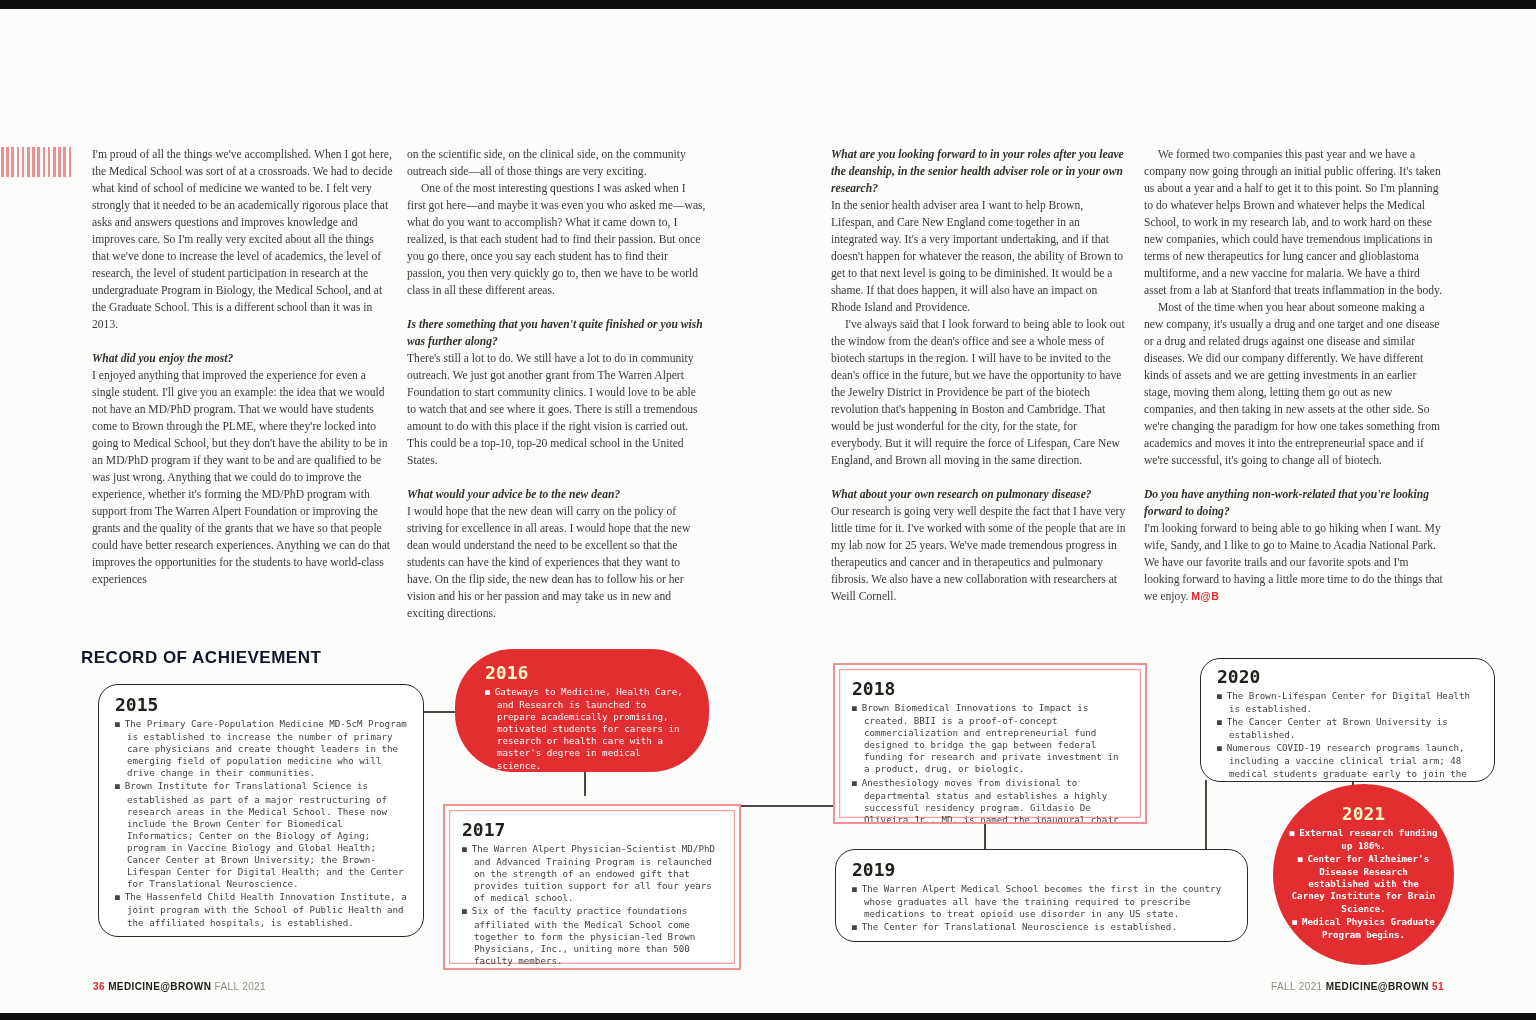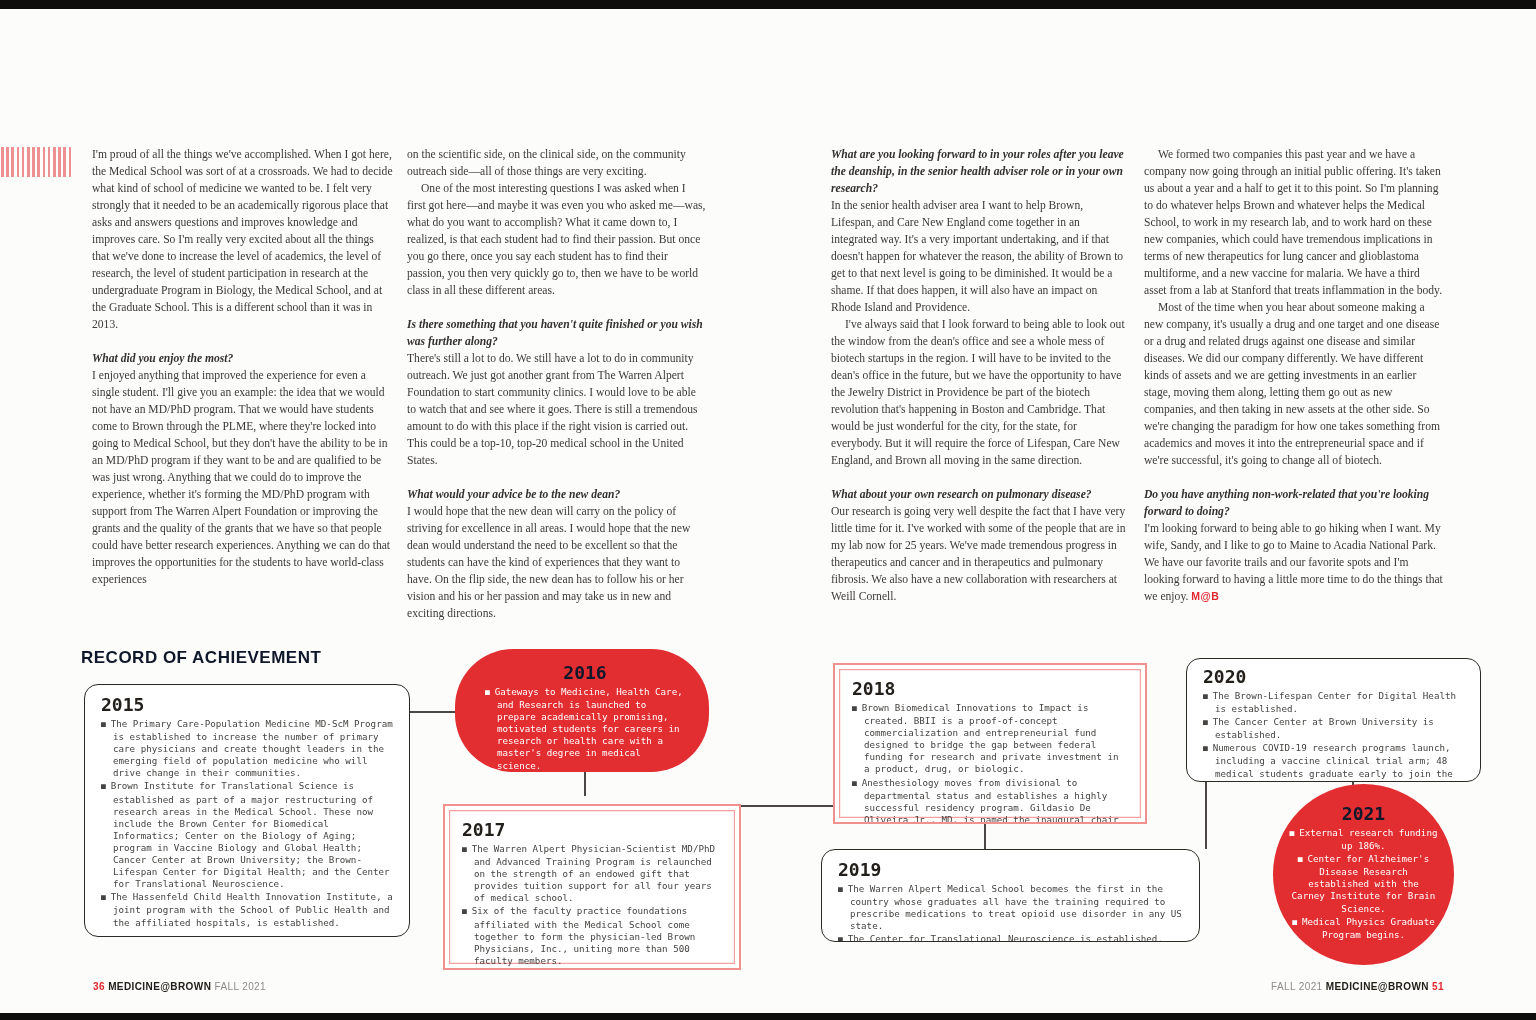--- a/index.html
+++ b/index.html
@@ -30,34 +30,34 @@
   
   .tl-title { position:absolute; left:81px; top:648px; font-family:"Liberation Sans", sans-serif;
               font-weight:900; font-size:17px; letter-spacing:.5px; color:#0f172a; }
   .tbox { position:absolute; background:#fff; font-family:"DejaVu Sans Mono", monospace;
           font-size:9.2px; line-height:12.1px; color:#454341; overflow:hidden; }
   .tbox .yr { font-family:"DejaVu Sans Mono", monospace; font-weight:bold; font-size:18px;
               line-height:20px; margin-bottom:3px; color:#23201c; }
   .tbox ul { list-style:none; }
   .tbox li { padding-left:12px; text-indent:-12px; margin-bottom:1px; }
   .tbox li::before { content:"■ "; font-size:8px; }
-  .box-black { border:1.6px solid #2c2a26; border-radius:14px; padding:10px 16px; }
+  .box-black { border:1.6px solid #2c2a26; border-radius:20px; padding:10px 16px;margin-left:14px; }
   .box-reddouble { border:2.5px solid #f0908f; padding:14px 17px;
                    box-shadow: inset 0 0 0 4px #ffffff, inset 0 0 0 5.2px #f3a09e; margin-top: 8px; }
   .box-redfill { background:#e22d31; color:#fff; border:none; }
-  .box-redfill .yr { color:#0f172a;text-align:center; }
+  .box-redfill .yr { color:#fef9c3; }
   #b2015 { left:84px;  top:684px; width:326px; height:253px; }
   #b2016 { left:455px; top:649px; width:254px; height:123px; border-radius:58px; padding:14px 24px 0 30px; }
   #b2017 { left:443px; top:796px; width:298px; height:166px; }
   #b2018 { left:833px; top:655px; width:314px; height:161px; }
-  #b2019 { left:821px; top:849px; width:379px; height:93px; }
+  #b2019 { left:821px; top:849px; width:413px; height:93px; }
   #b2020 { left:1186px; top:658px; width:295px; height:124px; padding-top:8px; }
   #b2021 { left:1273px; top:784px; width:181px; height:181px; border-radius:50%;
            text-align:center; padding:20px 16px 0; }
-  #b2021 li { padding-left:0; text-indent:0; }
+  #b2021 li { padding-left:0; text-indent:0;font-weight:bold; }
   .conn { position:absolute; background:#4a4744; }
   
   .footer { position:absolute; top:981px; font-family:Liberation Sans, sans-serif;
             font-size:10px; letter-spacing:.4px; color:#8f8b88; }
   .footer.left { left:93px; }
   .footer.right { right:92px; text-align:right; }
   .footer .pageno { color:#e0282e; font-weight:bold; }
   .footer .mag { color:#232019; font-weight:bold; }
 </style>
 </head>

